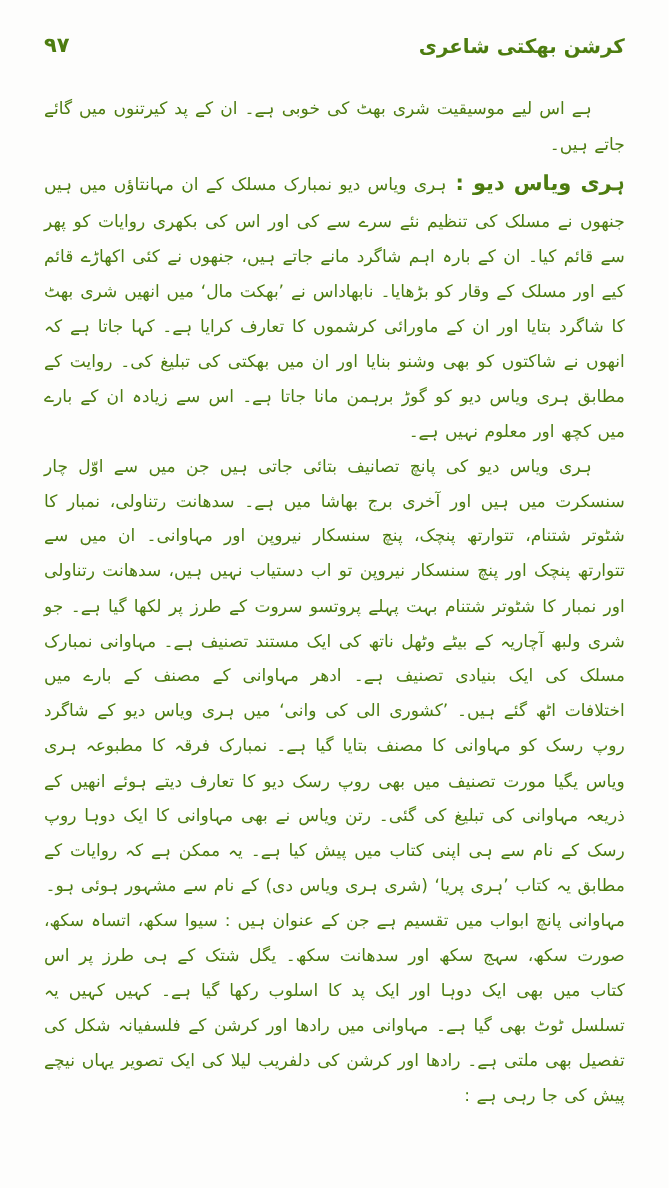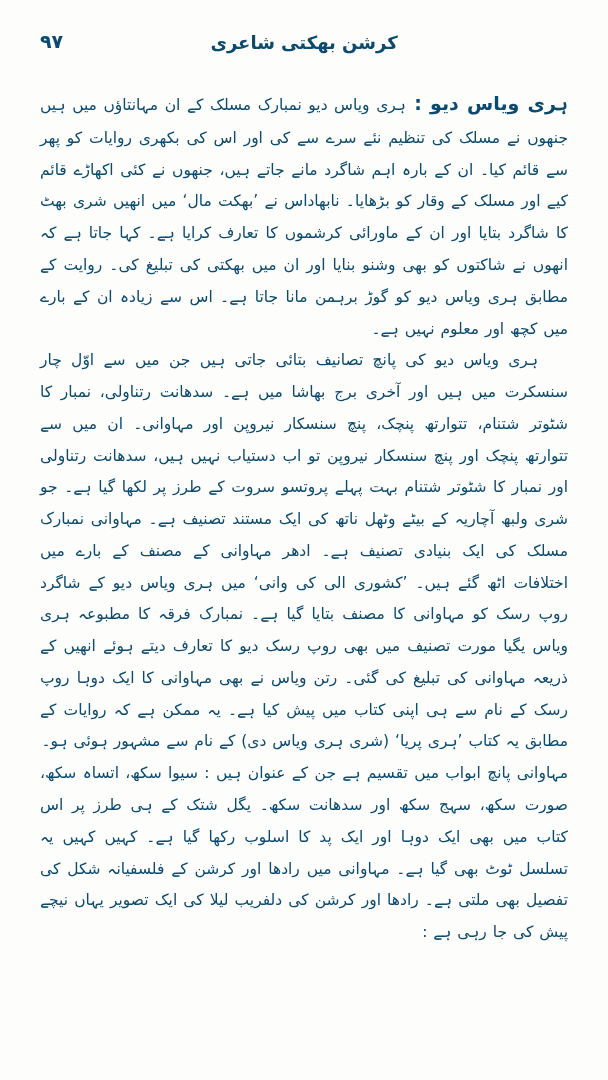--- a/index.html
+++ b/index.html
@@ -5,21 +5,21 @@
   html, body {
     margin: 0;
     padding: 0;
     background: #ffffff;
   }
   .page {
     position: relative;
     width: 608px;
     height: 1080px;
     background: #fdfdfc;
-    color: #0c4a6e;
+    color: #4d7c0f;
     font-family: "DejaVu Sans", sans-serif;
     box-sizing: border-box;
     padding: 30px 40px 30px 40px;
     overflow: hidden;
     direction: rtl;
   }
   .page-header {
     position: relative;
     height: 40px;
     margin-bottom: 14px;
@@ -30,21 +30,20 @@
     top: 0;
     font-size: 19px;
     font-weight: bold;
     direction: ltr;
   }
   .page-title {
     position: absolute;
     left: 0;
     right: 0;
     top: 2px;
-    text-align: center;
     font-size: 18px;
     font-weight: bold;
     letter-spacing: 0.5px;
   }
   .body-text p {
     margin: 0;
     padding: 0;
     font-size: 15.5px;
     line-height: 2.05;
     text-align: justify;
@@ -64,20 +63,21 @@
 
 <div class="page">
 
   <div class="page-header">
     <span class="page-number">۹۷</span>
     <span class="page-title">کرشن بھکتی شاعری</span>
   </div>
 
   <div class="body-text">
 
+    <p class="indent">ہے اس لیے موسیقیت شری بھٹ کی خوبی ہے۔ ان کے پد کیرتنوں میں گائے جاتے ہیں۔</p>
 
     <p>
       <span class="lead">ہری ویاس دیو : </span><span>ہری ویاس دیو نمبارک مسلک کے ان مہانتاؤں میں ہیں جنھوں نے مسلک کی تنظیم نئے سرے سے کی اور اس کی بکھری روایات کو پھر سے قائم کیا۔ ان کے بارہ اہم شاگرد مانے جاتے ہیں، جنھوں نے کئی اکھاڑے قائم کیے اور مسلک کے وقار کو بڑھایا۔ نابھاداس نے ’بھکت مال‘ میں انھیں شری بھٹ کا شاگرد بتایا اور ان کے ماورائی کرشموں کا تعارف کرایا ہے۔ کہا جاتا ہے کہ انھوں نے شاکتوں کو بھی وشنو بنایا اور ان میں بھکتی کی تبلیغ کی۔ روایت کے مطابق ہری ویاس دیو کو گوڑ برہمن مانا جاتا ہے۔ اس سے زیادہ ان کے بارے میں کچھ اور معلوم نہیں ہے۔</span>
     </p>
 
     <p class="indent">ہری ویاس دیو کی پانچ تصانیف بتائی جاتی ہیں جن میں سے اوّل چار سنسکرت میں ہیں اور آخری برج بھاشا میں ہے۔ سدھانت رتناولی، نمبار کا شٹوتر شتنام، تتوارتھ پنچک، پنچ سنسکار نیروپن اور مہاوانی۔ ان میں سے تتوارتھ پنچک اور پنچ سنسکار نیروپن تو اب دستیاب نہیں ہیں، سدھانت رتناولی اور نمبار کا شٹوتر شتنام بہت پہلے پروتسو سروت کے طرز پر لکھا گیا ہے۔ جو شری ولبھ آچاریہ کے بیٹے وٹھل ناتھ کی ایک مستند تصنیف ہے۔ مہاوانی نمبارک مسلک کی ایک بنیادی تصنیف ہے۔ ادھر مہاوانی کے مصنف کے بارے میں اختلافات اٹھ گئے ہیں۔ ’کشوری الی کی وانی‘ میں ہری ویاس دیو کے شاگرد روپ رسک کو مہاوانی کا مصنف بتایا گیا ہے۔ نمبارک فرقہ کا مطبوعہ ہری ویاس یگیا مورت تصنیف میں بھی روپ رسک دیو کا تعارف دیتے ہوئے انھیں کے ذریعہ مہاوانی کی تبلیغ کی گئی۔ رتن ویاس نے بھی مہاوانی کا ایک دوہا روپ رسک کے نام سے ہی اپنی کتاب میں پیش کیا ہے۔ یہ ممکن ہے کہ روایات کے مطابق یہ کتاب ’ہری پریا‘ (شری ہری ویاس دی) کے نام سے مشہور ہوئی ہو۔</p>
 
     <p>مہاوانی پانچ ابواب میں تقسیم ہے جن کے عنوان ہیں : سیوا سکھ، اتساہ سکھ، صورت سکھ، سہج سکھ اور سدھانت سکھ۔ یگل شتک کے ہی طرز پر اس کتاب میں بھی ایک دوہا اور ایک پد کا اسلوب رکھا گیا ہے۔ کہیں کہیں یہ تسلسل ٹوٹ بھی گیا ہے۔ مہاوانی میں رادھا اور کرشن کے فلسفیانہ شکل کی تفصیل بھی ملتی ہے۔ رادھا اور کرشن کی دلفریب لیلا کی ایک تصویر یہاں نیچے پیش کی جا رہی ہے :</p>
 
   </div>

